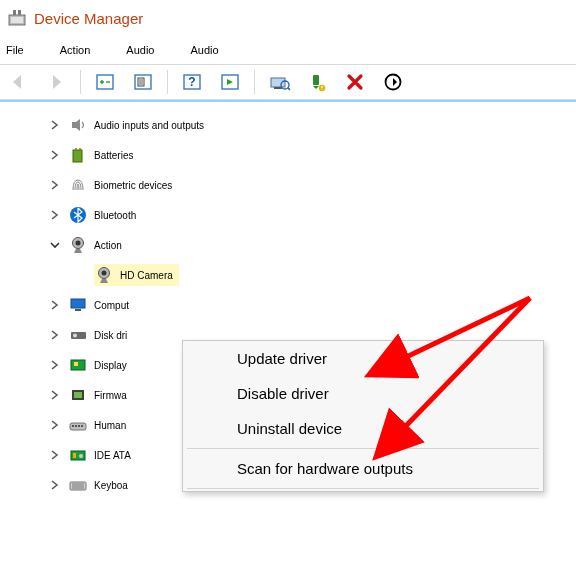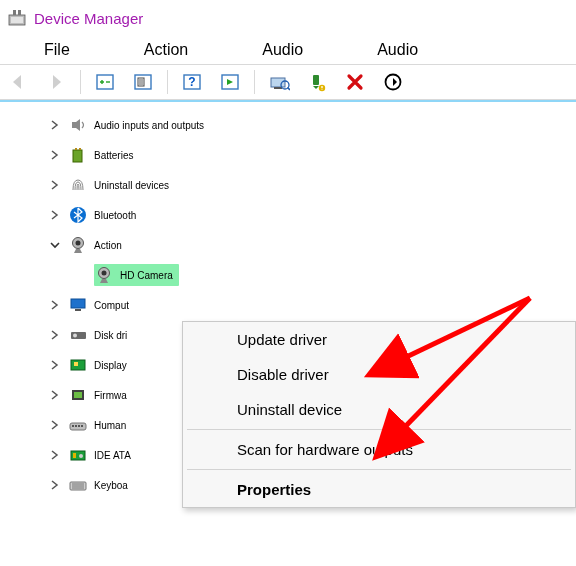--- a/index.html
+++ b/index.html
@@ -1,46 +1,46 @@
 <!DOCTYPE html>
 <html><head>
 <meta charset="utf-8">
 <style>
   * { box-sizing: border-box; margin: 0; padding: 0; font-family: "Segoe UI", Tahoma, sans-serif; }
   body { width: 576px; height: 566px; background: #fff; overflow: hidden; position: relative; font-size: 14px; }
 
   
   .titlebar { height: 36px; display: flex; align-items: center; padding: 0 8px; gap: 8px; }
   .titlebar .icon { width: 18px; height: 18px; }
-  .titlebar .title { font-size: 15px; color: #a21caf; }
+  .titlebar .title { font-size: 15px; color: #c2410c; }
 
   
   .menubar { height: 28px; display: flex; align-items: center; padding: 4px 4px 4px 4px; gap: 0; border-bottom: 0; }
-  .menuitem { padding: 3px 14px 3px 2px; margin-right: 20px; font-size: 16px; cursor: default; margin-left: 38px; }
+  .menuitem { padding: 3px 14px 3px 2px; margin-right: 20px; font-size: 11px; cursor: default; }
 
   
   .toolbar { height: 36px; display: flex; align-items: center; padding: 2px 4px; gap: 10px; border-top: 1px solid #d9d9d9; border-bottom: 1px solid #d9d9d9; }
   .tbtn { width: 28px; height: 28px; display: flex; align-items: center; justify-content: center; }
   .tbtn.disabled svg { opacity: 0.4; }
   .tsep { width: 1px; height: 24px; background: #d9d9d9; }
 
   
   .sepline { height: 2px; background: linear-gradient(#8fd6f7,#8fd6f7); }
 
   
   .tree { padding: 8px 0 0 48px; font-size: 10px; }
   .row { display: flex; align-items: center; height: 30px; }
   .expander { width: 14px; margin-right: 6px; display:flex; align-items:center; justify-content:center; color:#555;}
   .node-icon { width: 20px; height: 20px; margin-right: 6px; display:flex; align-items:center; justify-content:center;}
   .node-label { white-space: nowrap; }
   .child { padding-left: 26px; }
-  .selected { background: #86efac; padding: 1px 6px 1px 0; border-radius: 1px; display:inline-flex; align-items:center;}
-
-  
-  .ctxmenu { position: absolute; left: 182px; top: 321px; width: 394px; background: #f7f7f7; border: 1px solid #c9c9c9; box-shadow: 2px 3px 6px rgba(0,0,0,0.2); font-size: 15px; }
+  .selected { background: #fef9c3; padding: 1px 6px 1px 0; border-radius: 1px; display:inline-flex; align-items:center;}
+
+  
+  .ctxmenu { position: absolute; left: 182px; top: 340px; width: 362px; background: #f7f7f7; border: 1px solid #c9c9c9; box-shadow: 2px 3px 6px rgba(0,0,0,0.2); font-size: 15px; }
   .ctxitem { padding: 9px 26px 9px 54px; cursor: default; }
   .ctxsep { height: 1px; background: #d3d3d3; margin: 2px 4px; }
   .ctxitem.bold { font-weight: 700; }
 
   
   .annot { position: absolute; pointer-events: none; }
 </style>
 </head>
 <body>
 
@@ -170,21 +170,21 @@
     <span class="expander">
         <svg width="10" height="10" viewBox="0 0 10 10">
           <path d="M2 1 L7 5 L2 9" fill="none" stroke="#555" stroke-width="1.5"></path>
         </svg>
       </span>
     <span class="node-icon">
         <svg width="20" height="20" viewBox="0 0 20 20">
           <path d="M5 15 Q5 5 10 5 Q15 5 15 15 M7 15 Q7 7 10 7 Q13 7 13 15 M9 15 Q9 9 10 9 Q11 9 11 15" fill="none" stroke="#888" stroke-width="1"></path>
         </svg>
       </span>
-    <span class="node-label">Uninstall devices</span>
+    <span class="node-label">Biometric devices</span>
   </div>
   <div class="row">
     <span class="expander">
         <svg width="10" height="10" viewBox="0 0 10 10">
           <path d="M2 1 L7 5 L2 9" fill="none" stroke="#555" stroke-width="1.5"></path>
         </svg>
       </span>
     <span class="node-icon">
         <svg width="20" height="20" viewBox="0 0 20 20">
           <circle cx="10" cy="10" r="8" fill="#0a6ed1"></circle>
@@ -327,21 +327,20 @@
   </div>
 </div>
 
 <div class="ctxmenu">
   <div class="ctxitem">Update driver</div>
   <div class="ctxitem">Disable driver</div>
   <div class="ctxitem">Uninstall device</div>
   <div class="ctxsep"></div>
   <div class="ctxitem">Scan for hardware outputs</div>
   <div class="ctxsep"></div>
-  <div class="ctxitem bold">Properties</div>
 </div>
 
 <svg class="annot" width="576" height="566" style="left:0;top:0;">
   <defs>
     <marker id="ah" markerWidth="12" markerHeight="12" refX="2" refY="5" orient="auto">
       <path d="M0 0 L10 5 L0 10 Z" fill="#ff0000"></path>
     </marker>
   </defs>
   <line x1="530" y1="298" x2="400" y2="360" stroke="#ff0000" stroke-width="5" marker-end="url(#ah)"></line>
   <line x1="530" y1="298" x2="400" y2="432" stroke="#ff0000" stroke-width="5" marker-end="url(#ah)"></line>

